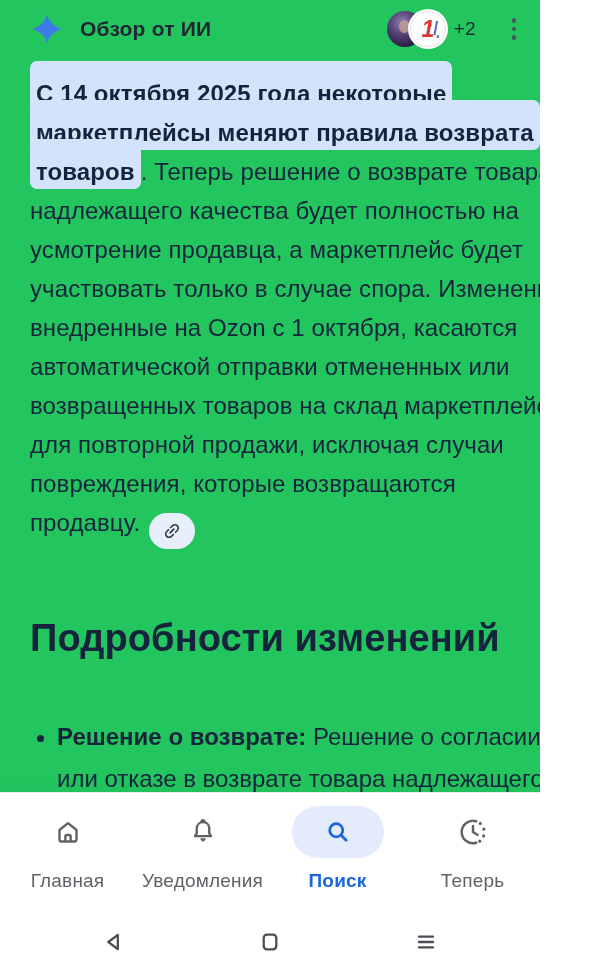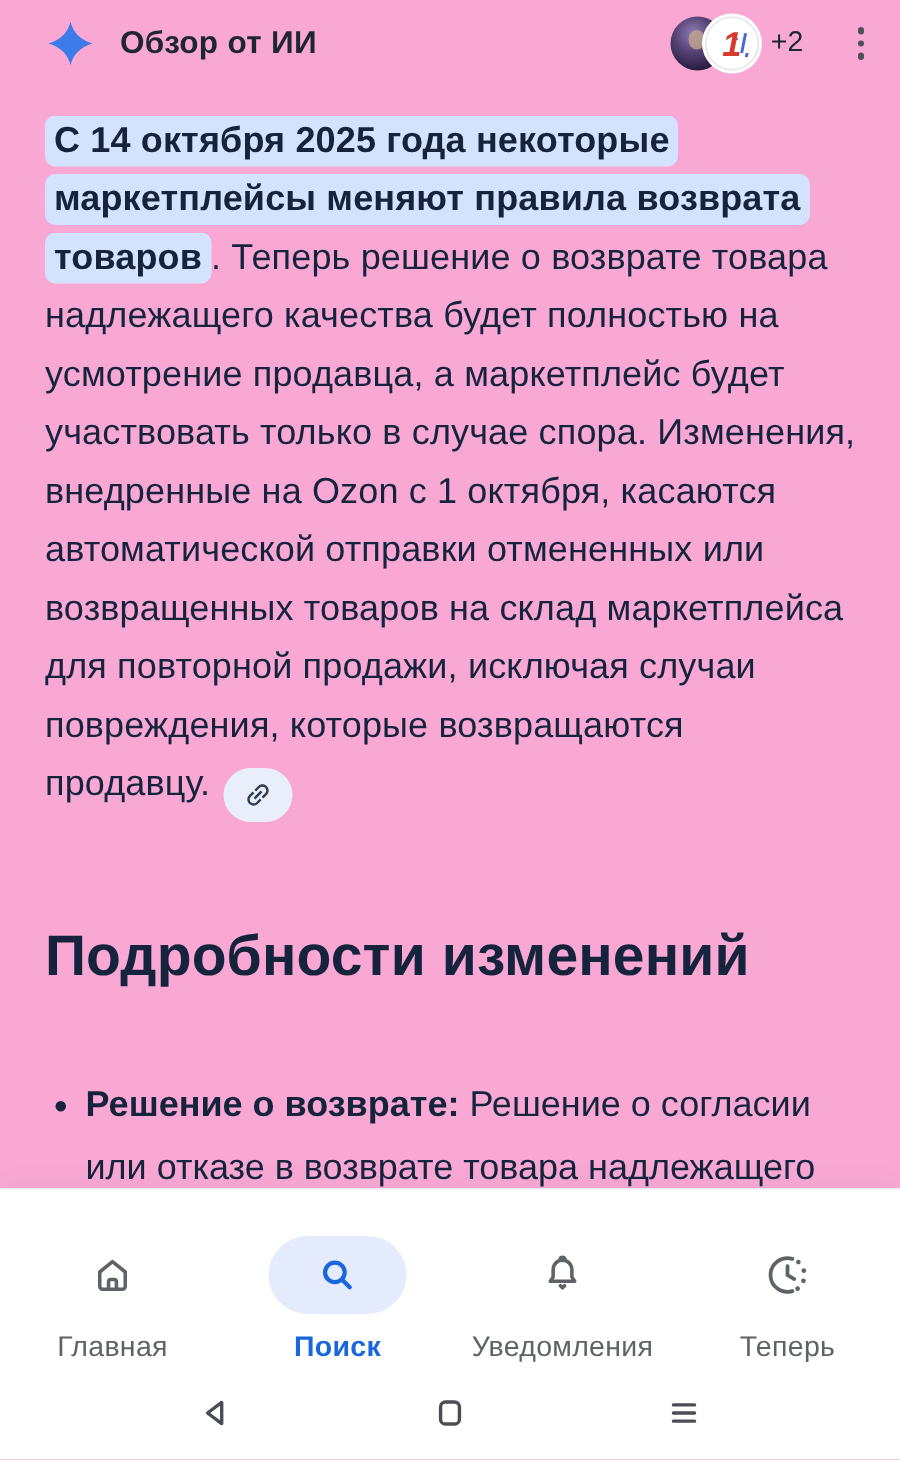--- a/index.html
+++ b/index.html
@@ -1,48 +1,48 @@
 <!DOCTYPE html>
 <html><head>
 <meta charset="utf-8">
 <style>
   html,body{margin:0;padding:0;}
   body{font-family:"Liberation Sans",sans-serif;background:#fff;}
-  .screen{position:relative;width:600px;height:973px;background:#f9a8d4;overflow:hidden;}
+  .screen{position:relative;width:540px;height:973px;background:#22c55e;overflow:hidden;}
 
   
   .header{position:absolute;top:0;left:0;right:0;height:58px;display:flex;align-items:center;padding:0 18px 0 30px;box-sizing:border-box;}
   .sparkle{width:34px;height:34px;flex:0 0 auto;margin-right:16px;display:flex;align-items:center;justify-content:center;}
   .header-title{font-size:21px;font-weight:600;color:#1f2633;letter-spacing:.2px;}
   .header-right{margin-left:auto;display:flex;align-items:center;}
   .avatar{width:36px;height:36px;border-radius:50%;flex:0 0 auto;}
   .avatar-photo{background:radial-gradient(circle at 42% 32%,#907fb5 0%,#574274 38%,#251a40 78%);position:relative;z-index:1;}
   .avatar-photo::after{content:"";position:absolute;left:12px;top:9px;width:11px;height:13px;border-radius:50%;background:#bfa091;opacity:.85;}
   .avatar-logo{background:#fff;border:1px solid #e3e5e8;box-sizing:border-box;margin-left:-13px;z-index:2;display:flex;align-items:center;justify-content:center;box-shadow:0 0 0 2px #fff;position:relative;}
   .logo-one{font-size:23px;font-weight:700;font-style:italic;color:#d7392f;line-height:1;text-shadow:4px 1px 0 #ffffff,6px 1px 0 #4a67d9;}
   .more-count{font-size:19px;color:#1f2633;margin-left:8px;}
   .kebab{margin-left:30px;display:flex;flex-direction:column;align-items:center;gap:4px;padding:6px;cursor:pointer;}
   .kebab i{width:4.5px;height:4.5px;border-radius:50%;background:#4d5156;display:block;}
 
   
   .summary{position:absolute;top:74px;left:30px;width:541px;font-size:24px;line-height:39px;color:#15233c;letter-spacing:.1px;}
-  .hl{background:#d3e3fd;border-radius:7px;padding:3px 6px 4px;-webkit-box-decoration-break:clone;box-decoration-break:clone;font-weight:600;}
+  .hl{background:#d3e3fd;border-radius:7px;padding:19px 6px 4px;-webkit-box-decoration-break:clone;box-decoration-break:clone;font-weight:600;}
   .link-chip{display:inline-flex;align-items:center;justify-content:center;width:46px;height:36px;border-radius:18px;background:#e9eefb;margin-left:9px;vertical-align:-10px;cursor:pointer;}
   .link-chip svg{width:20px;height:20px;}
 
   
   .section-heading{position:absolute;top:617px;left:30px;font-size:38px;font-weight:700;color:#15233c;letter-spacing:.1px;}
   .bullets{position:absolute;top:680px;left:30px;width:541px;}
   .bullets ul{margin:0;padding:0 0 0 27px;}
   .bullets li{font-size:24px;line-height:42px;color:#15233c;margin-top:36px;}
   .bullets li::marker{color:#15233c;font-size:22px;}
   .bullet-bold{font-weight:700;}
 
   
-  .bottom-nav{position:absolute;left:0;right:0;bottom:63px;height:117px;background:#fff;box-shadow:0 -1px 0 #e9ebef,0 -7px 14px rgba(60,64,67,.04);display:flex;padding-top:13px;box-sizing:border-box;z-index:5;align-items:flex-end;}
+  .bottom-nav{position:absolute;left:0;right:0;bottom:63px;height:117px;background:#fff;box-shadow:0 -1px 0 #e9ebef,0 -7px 14px rgba(60,64,67,.04);display:flex;padding-top:13px;box-sizing:border-box;z-index:5;}
   .nav-item{flex:1 1 0;display:flex;flex-direction:column;align-items:center;cursor:pointer;}
   .nav-icon-box{height:52px;display:flex;align-items:center;justify-content:center;}
   .nav-pill{width:92px;height:52px;border-radius:26px;background:#e4ebfc;display:flex;align-items:center;justify-content:center;}
   .nav-label{margin-top:12px;font-size:19px;color:#5f6368;letter-spacing:.2px;}
   .nav-label.active{color:#1a66dd;font-weight:600;}
   .nav-item svg{display:block;}
 
   
   .android-bar{position:absolute;left:0;right:0;bottom:0;height:63px;background:#fff;display:flex;align-items:center;justify-content:center;gap:122px;z-index:6;}
   .android-btn{display:flex;align-items:center;justify-content:center;cursor:pointer;padding:4px;}
@@ -100,39 +100,39 @@
         <svg width="30" height="30" viewBox="0 0 24 24" fill="none" stroke="#5f6368" stroke-width="1.9" stroke-linejoin="round">
           <path d="M5.2 10.4 12 4.9l6.8 5.5V18a1.6 1.6 0 0 1-1.6 1.6H6.8A1.6 1.6 0 0 1 5.2 18z"></path>
           <path d="M9.9 19.6v-4.1a1.1 1.1 0 0 1 1.1-1.1h2a1.1 1.1 0 0 1 1.1 1.1v4.1"></path>
         </svg>
       </div>
       <span class="nav-label">Главная</span>
     </div>
 
     <div class="nav-item">
       <div class="nav-icon-box">
+        <svg width="30" height="30" viewBox="0 0 24 24" fill="none" stroke="#5f6368" stroke-width="1.9" stroke-linejoin="round" stroke-linecap="round">
+          <path d="M12 4.1c-2.9 0-5 2.2-5 5.1v3.9l-1.5 2.2h13L17 13.1V9.2c0-2.9-2.1-5.1-5-5.1z"></path>
+          <path d="M10.7 3.6a1.35 1.35 0 0 1 2.6 0"></path>
+          <path d="M10.9 17.7 12 18.8l1.1-1.1" fill="#5f6368"></path>
+        </svg>
+      </div>
+      <span class="nav-label">Уведомления</span>
+    </div>
+
+    <div class="nav-item">
+      <div class="nav-icon-box">
         <div class="nav-pill">
           <svg width="28" height="28" viewBox="0 0 24 24" fill="none" stroke="#1a66dd" stroke-width="2.4" stroke-linecap="round">
             <circle cx="10.5" cy="10.5" r="5.6"></circle>
             <path d="M14.8 14.8 19 19"></path>
           </svg>
         </div>
       </div>
       <span class="nav-label active">Поиск</span>
-    </div>
-
-    <div class="nav-item">
-      <div class="nav-icon-box">
-        <svg width="30" height="30" viewBox="0 0 24 24" fill="none" stroke="#5f6368" stroke-width="1.9" stroke-linejoin="round" stroke-linecap="round">
-          <path d="M12 4.1c-2.9 0-5 2.2-5 5.1v3.9l-1.5 2.2h13L17 13.1V9.2c0-2.9-2.1-5.1-5-5.1z"></path>
-          <path d="M10.7 3.6a1.35 1.35 0 0 1 2.6 0"></path>
-          <path d="M10.9 17.7 12 18.8l1.1-1.1" fill="#5f6368"></path>
-        </svg>
-      </div>
-      <span class="nav-label">Уведомления</span>
     </div>
 
     <div class="nav-item">
       <div class="nav-icon-box">
         <svg width="30" height="30" viewBox="0 0 24 24" fill="none" stroke="#5f6368" stroke-width="2" stroke-linecap="round">
           <path d="M14.6 3.4 A9 9 0 1 0 14.6 20.6"></path>
           <path d="M12 7.2 V12 L15.6 14.2"></path>
           <g fill="#5f6368" stroke="none">
             <circle cx="17.8" cy="5.1" r="1.25"></circle>
             <circle cx="20.7" cy="9.7" r="1.25"></circle>

